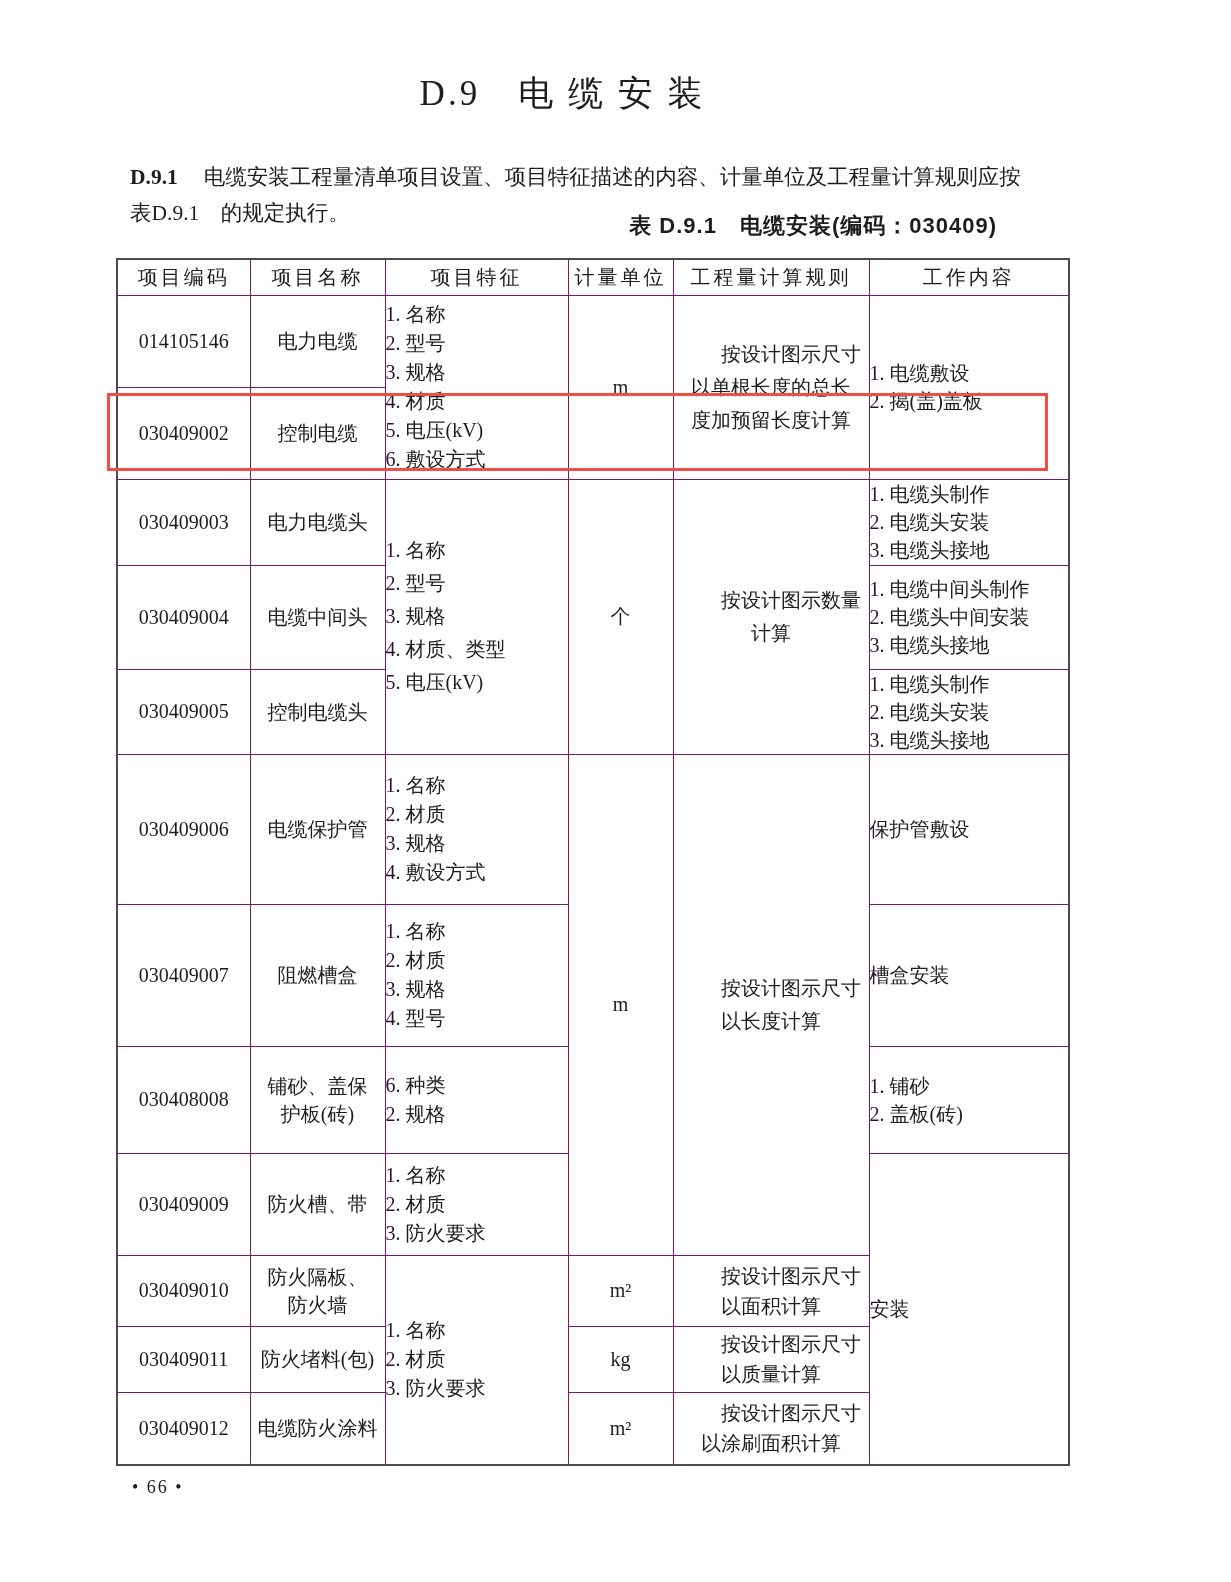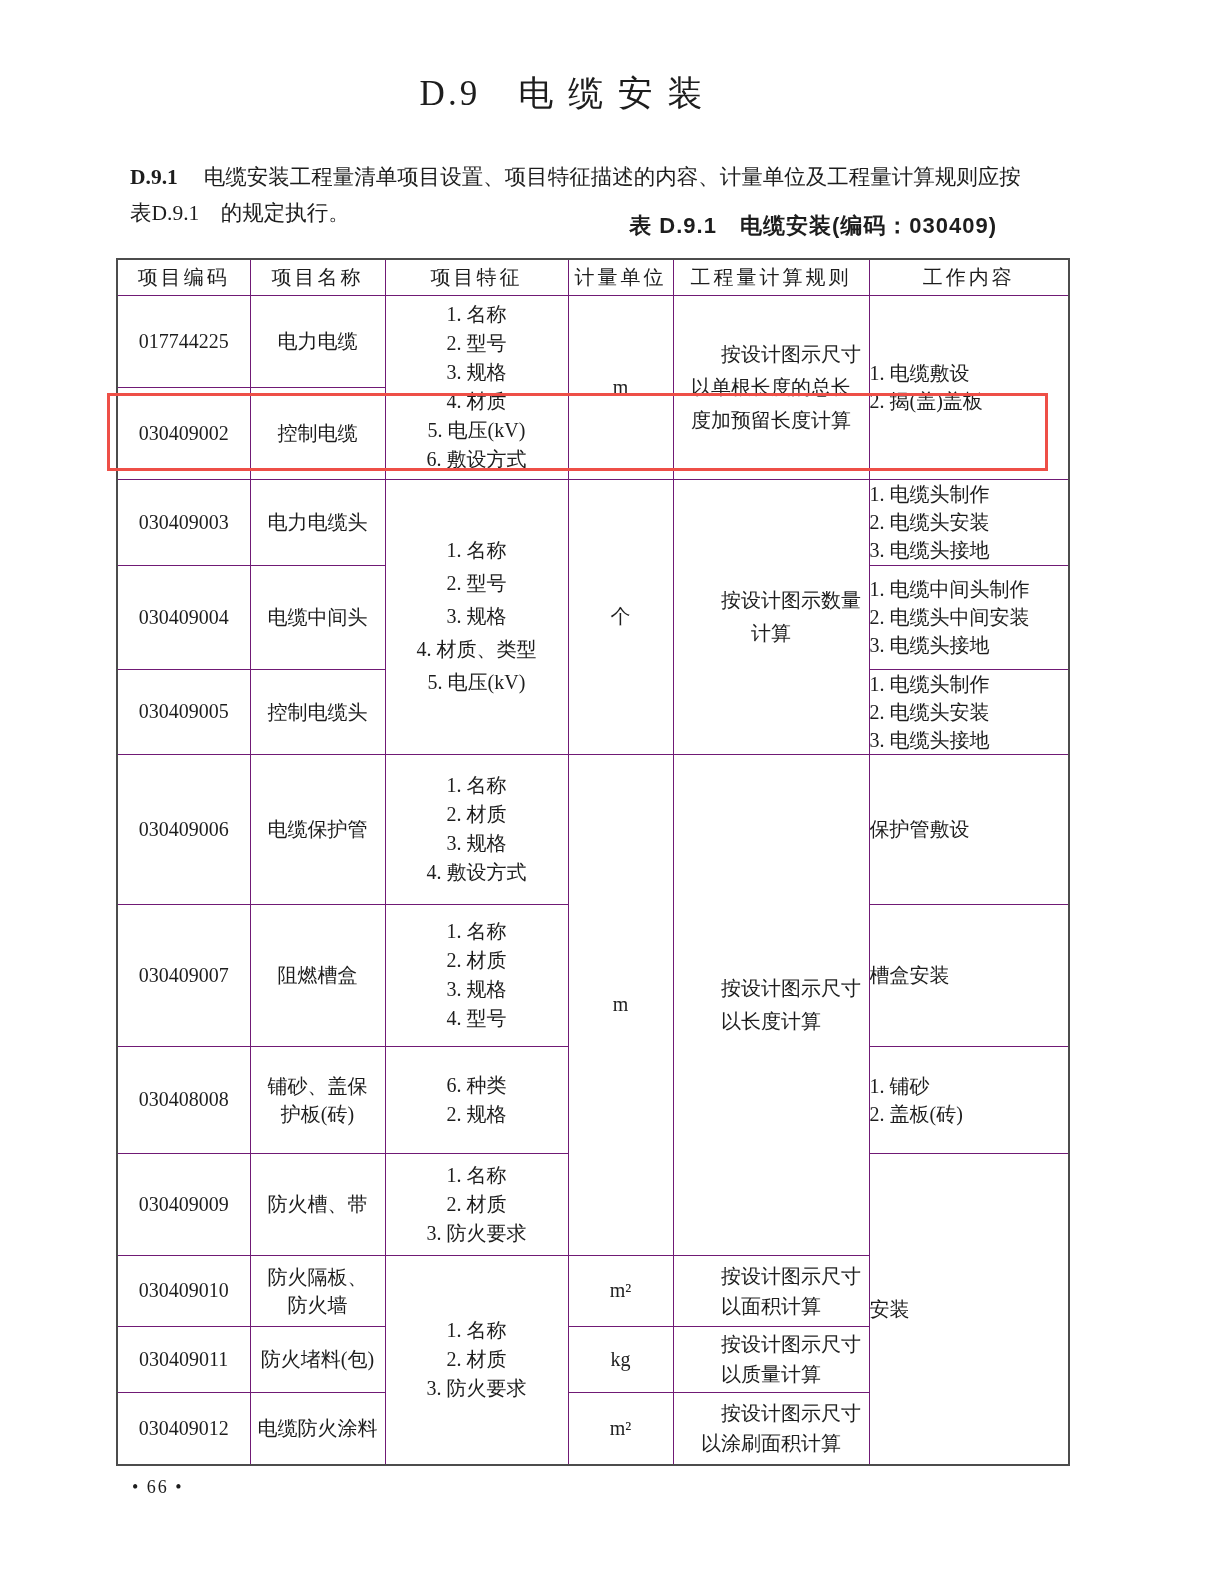--- a/index.html
+++ b/index.html
@@ -37,21 +37,21 @@
   .spec th, .spec td {
     border:1px solid #701a75;
     font-size:20px; vertical-align:middle;
     padding:0; overflow:hidden;
   }
   .spec th {
     font-weight:400; letter-spacing:3px; text-align:center;
   }
   .c    { text-align:center; }
   .name { text-align:center; white-space:pre-line; line-height:28px; padding:2px; }
-  .feature { text-align:center; white-space:pre-line; line-height:29px; padding:4px 4px 4px 13px;margin-top:43px; }
+  .feature { text-align:left; white-space:pre-line; line-height:29px; padding:4px 4px 4px 13px;margin-top:43px; }
   .lh33 { line-height:33px; }
   .work { text-align:left; white-space:pre-line; line-height:28px; padding:4px 3px 4px 11px; }
   .rule { text-align:center; white-space:pre-line; line-height:33px; padding:2px 3px 2px 7px; }
   .rule2 { line-height:30px; }
 
   .highlight-box {
     position:absolute; left:107px; top:393px;
     width:941px; height:78px; box-sizing:border-box;
     border:3px solid #ee4f47;
   }
@@ -84,21 +84,21 @@
     <tbody>
         <tr style="height:36px">
       <th>项目编码</th>
       <th>项目名称</th>
       <th>项目特征</th>
       <th>计量单位</th>
       <th>工程量计算规则</th>
       <th>工作内容</th>
     </tr>
     <tr style="height:92px">
-      <td class="c">017744225</td>
+      <td class="c">014105146</td>
       <td class="name">电力电缆</td>
       <td class="feature" rowspan="2">1. 名称
 2. 型号
 3. 规格
 4. 材质
 5. 电压(kV)
 6. 敷设方式</td>
       <td class="c" rowspan="2">m</td>
       <td class="rule" rowspan="2">　　按设计图示尺寸
 以单根长度的总长

